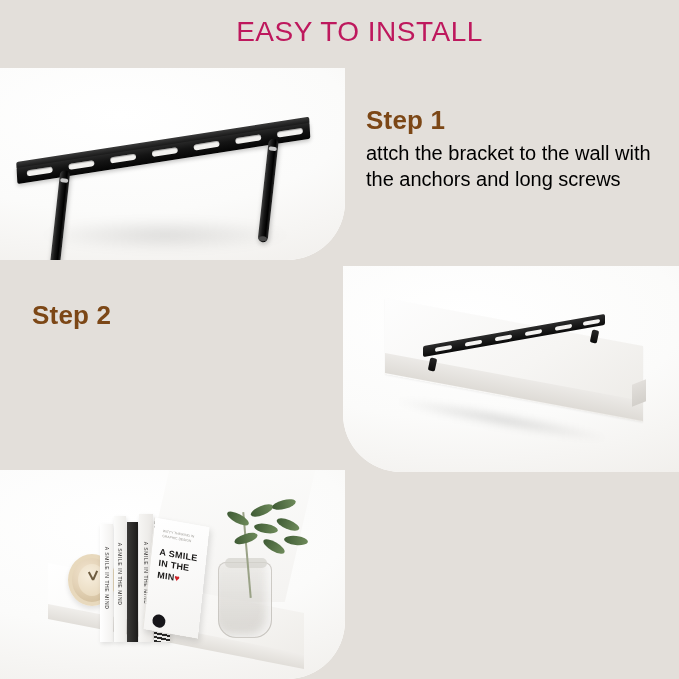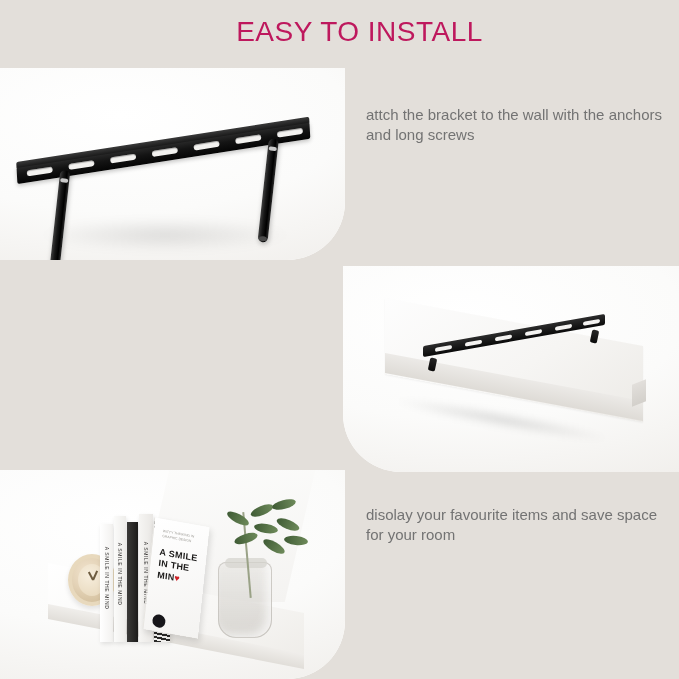--- a/index.html
+++ b/index.html
@@ -37,21 +37,21 @@
   .stepblock { position: absolute; }
   #text1 { left: 366px; top: 105px; width: 300px; }
   #text2 { left: 32px;  top: 300px; width: 300px; }
   #text3 { left: 366px; top: 505px; width: 305px; }
 
   .step-head {
     font-size: 26px; font-weight: bold; color: #7c4716;
     margin-bottom: 4px; letter-spacing: 0.2px;
   }
   .step-body {
-    font-size: 15px; color: #737373; line-height: 1.32;
+    font-size: 20px; color: #000000; line-height: 1.32;
   }
 
   
   
   
   .bracket-wrap {
     position: absolute; left: 10px; top: 62px; width: 320px; height: 120px;
     transform: rotate(-3.2deg);
   }
   .bar {
@@ -252,24 +252,26 @@
 
       </div>
       <div class="rod" id="rodR">
         <div class="collar"></div>
         <div class="cap"></div>
       </div>
     </div>
   </div>
 
   <div class="stepblock" id="text1">
+    <div class="step-head">Step 1</div>
     <div class="step-body">attch the bracket to the wall with the anchors and long screws</div>
   </div>
 
   <div class="stepblock" id="text2">
+    <div class="step-head">Step 2</div>
   </div>
 
   <div class="photo" id="panel2">
     <div class="wall"></div>
 
     <div class="shelf2">
       <div class="shadow"></div>
       <div class="top"></div>
       <div class="front"></div>
       <div class="side"></div>
@@ -345,16 +347,15 @@
         <div class="leaf" style="left:62px; top:30px; transform:rotate(22deg);"></div>
         <div class="leaf" style="left:20px; top:44px; transform:rotate(-18deg);"></div>
         <div class="leaf" style="left:48px; top:52px; transform:rotate(30deg);"></div>
         <div class="leaf" style="left:70px; top:46px; transform:rotate(6deg);"></div>
       </div>
 
     </div>
   </div>
 
   <div class="stepblock" id="text3">
-    <div class="step-body">disolay your favourite items and save space for your room</div>
   </div>
 
 </div>
 
 </body></html>

